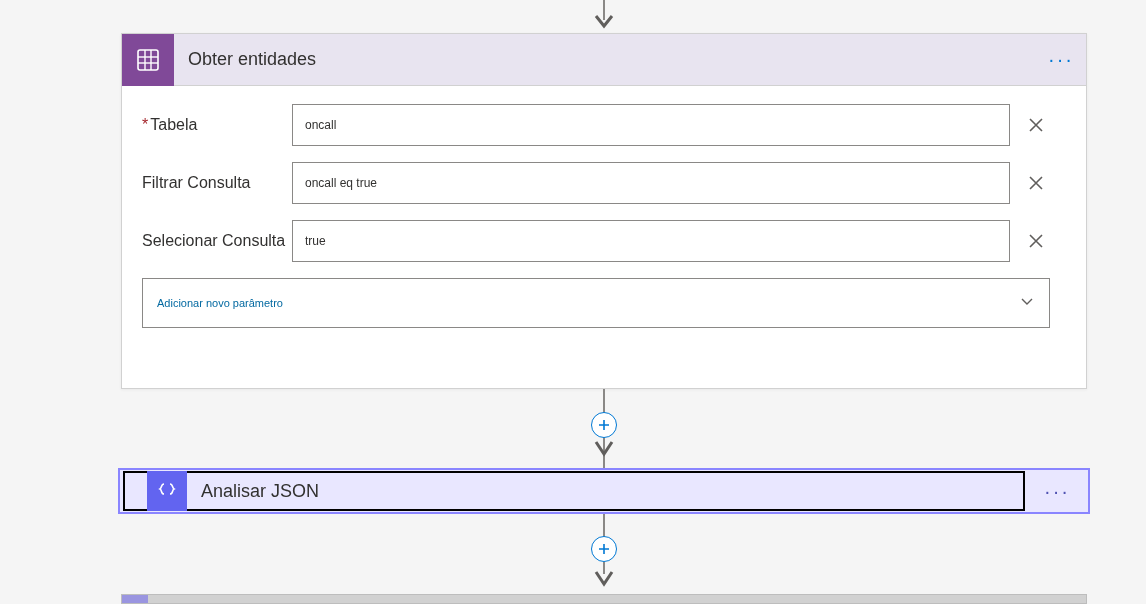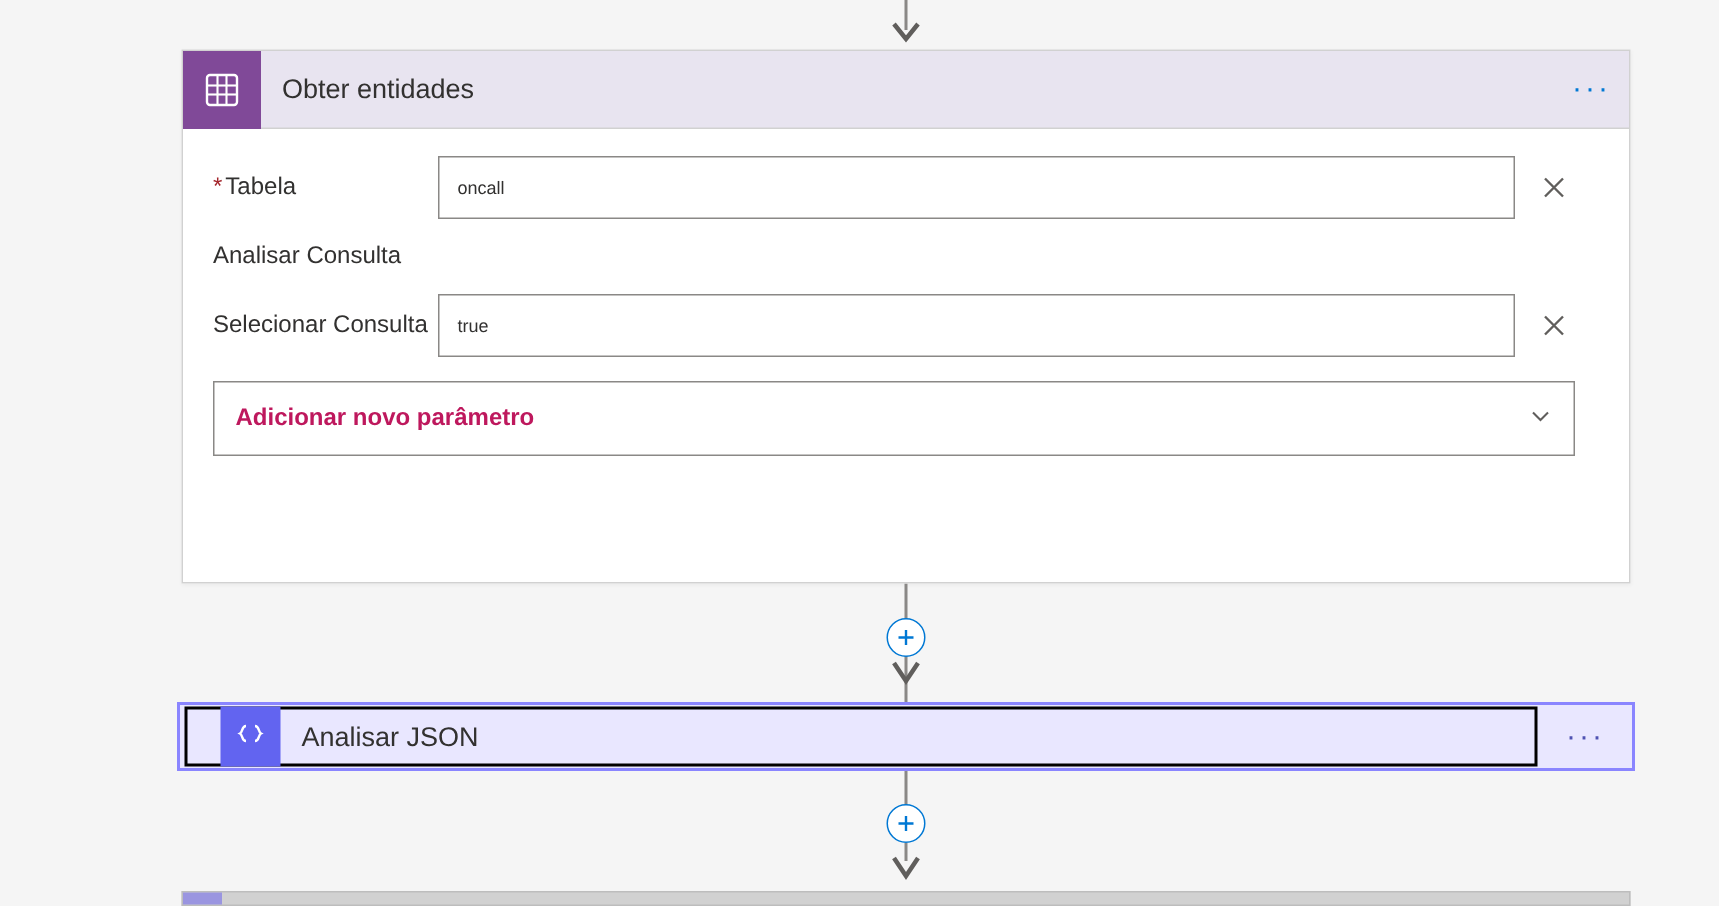--- a/index.html
+++ b/index.html
@@ -120,23 +120,22 @@
     margin-top: 4px;
     height: 50px;
     border: 1px solid #8a8886;
     display: flex;
     align-items: center;
     padding: 0 14px;
     justify-content: space-between;
     cursor: pointer;
   }
   .param-placeholder {
-    color: #be185d;
-    font-size: 16px;
-    font-weight: bold;
+    color: #0369a1;
+    font-size: 11px;
   }
   .chevron {
     color: #605e5c;
   }
 
   .conn-row {
     margin-top: 20px;
     font-size: 16px;
     color: #605e5c;
   }
@@ -310,21 +309,31 @@
           </div>
           <div class="clear-x">
             <svg width="20" height="20" viewBox="0 0 20 20">
                 <path d="M4 4 L16 16 M16 4 L4 16" stroke="#605e5c" stroke-width="1.6"></path>
               </svg>
           </div>
         </div>
       </div>
 
       <div class="row">
-        <div class="label">Analisar Consulta</div>
+        <div class="label">Filtrar Consulta</div>
+        <div class="input-wrap input-with-clear">
+          <div class="text-input">
+            <span>oncall eq true</span>
+          </div>
+          <div class="clear-x">
+            <svg width="20" height="20" viewBox="0 0 20 20">
+                <path d="M4 4 L16 16 M16 4 L4 16" stroke="#605e5c" stroke-width="1.6"></path>
+              </svg>
+          </div>
+        </div>
       </div>
 
       <div class="row">
         <div class="label">Selecionar Consulta</div>
         <div class="input-wrap input-with-clear">
           <div class="text-input">
             <span>true</span>
           </div>
           <div class="clear-x">
             <svg width="20" height="20" viewBox="0 0 20 20">

